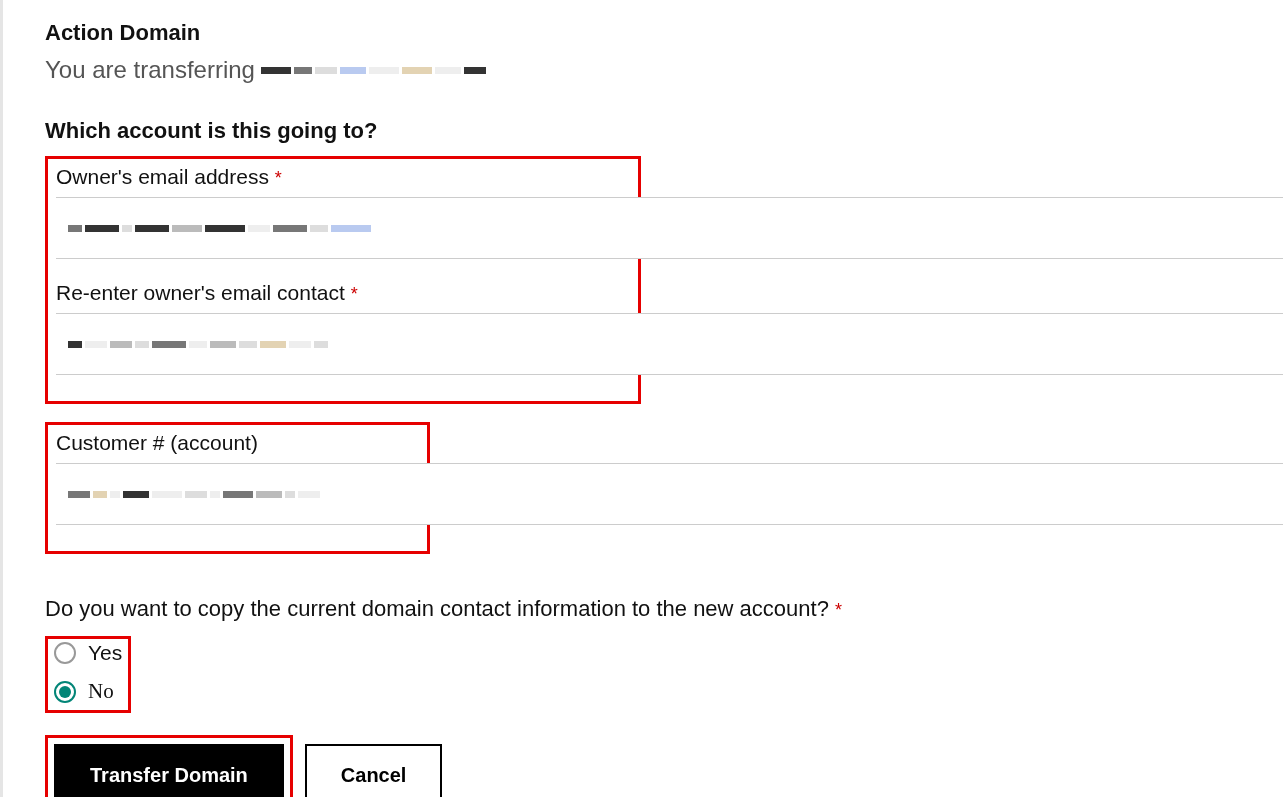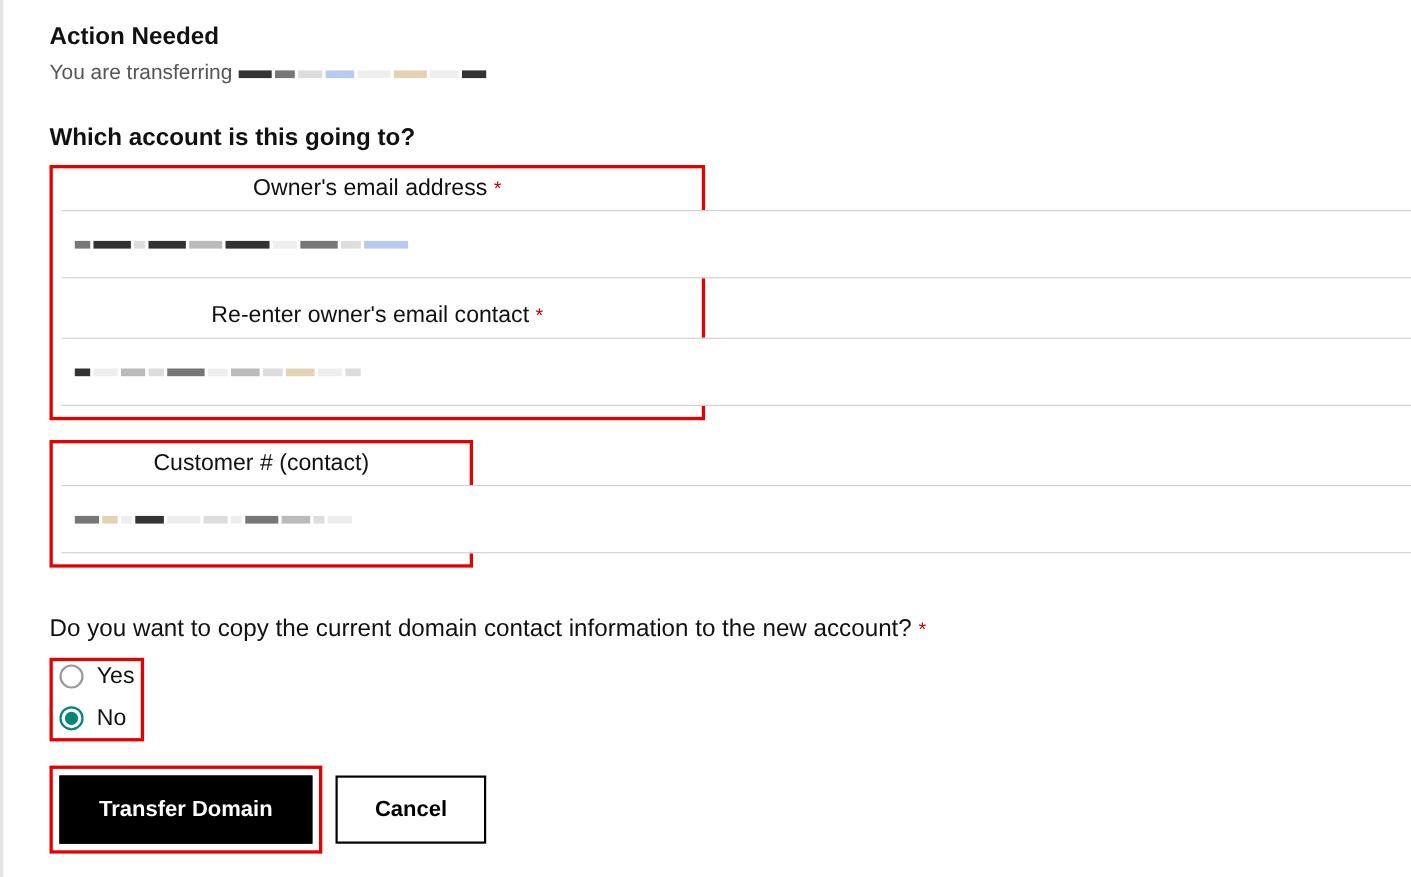--- a/index.html
+++ b/index.html
@@ -10,38 +10,37 @@
       padding: 20px 0 40px 42px;
       color: #111;
       width: 1283px;
     }
     .heading-bold {
       font-size: 22px;
       font-weight: 700;
       margin-bottom: 10px;
     }
     .subtext {
-      font-size: 19px;
+      font-size: 24px;
       color: #555;
       margin-bottom: 34px;
       display: flex;
       align-items: center;
       gap: 6px;
       flex-wrap: wrap;
     }
     .question {
       font-size: 22px;
       font-weight: 700;
       margin-bottom: 12px;
     }
     .highlight-box {
       border: 3px solid #e60000;
-      padding: 2px 8px 6px 8px;
+      padding: 2px 8px 22px 8px;
       margin-bottom: 18px;
-      text-align: center;
     }
     .field-label {
       font-size: 21px;
       font-weight: 500;
       color: #111;
       margin: 4px 0 8px 0;
     }
     .req { color: #c00; font-size: 18px; }
     .input-field {
       width: 100%;
@@ -132,21 +131,21 @@
 
     .box-1 { width: 596px; }
     .box-2 { width: 385px; }
   </style>
 </head>
 <body>
 
 
 
 
-<div class="heading-bold">Action Needed</div>
+<div class="heading-bold">Action Domain</div>
 <div class="subtext">
   <span>You are transferring</span>
   <span class="redact">
     <span class="r-dark w30"></span>
       <span class="r-med w18"></span>
       <span class="r-pale w22"></span>
       <span class="r-blue w26"></span>
       <span class="r-vpale w30"></span>
       <span class="r-tan w30"></span>
       <span class="r-vpale w26"></span>
@@ -192,21 +191,21 @@
         <span class="r-pale w18"></span>
         <span class="r-tan w26"></span>
         <span class="r-vpale w22"></span>
         <span class="r-pale w14"></span>
     </span>
   </div>
 </div>
 
 
 <div class="highlight-box box-2">
-  <div class="field-label">Customer # (contact)</div>
+  <div class="field-label">Customer # (account)</div>
   <div class="input-field" style="margin-bottom:4px; width: calc(100% + 900px);">
     <span class="redact">
       <span class="r-med w22"></span>
         <span class="r-tan w14"></span>
         <span class="r-vpale w10"></span>
         <span class="r-dark w26"></span>
         <span class="r-vpale w30"></span>
         <span class="r-pale w22"></span>
         <span class="r-vpale w10"></span>
         <span class="r-med w30"></span>
@@ -221,21 +220,21 @@
 <div class="question question-spaced" style="font-weight:500;">
   <span>Do you want to copy the current domain contact information to the new account?</span> <span class="req">*</span>
 </div>
 
 <div class="highlight-wrap-tight">
   <div class="radio-group" style="margin-bottom:0;">
     <div class="radio-row">
       <span class="radio-outer"></span>
       <span>Yes</span>
     </div>
-    <div class="radio-row" style="margin-bottom:2px;">
+    <div class="radio-row" style="margin-bottom:2px;font-family:Liberation Serif, serif;">
       <span class="radio-outer selected">
           <span class="radio-inner"></span>
         </span>
       <span>No</span>
     </div>
   </div>
 </div>
 
 
 <div class="btn-row">

